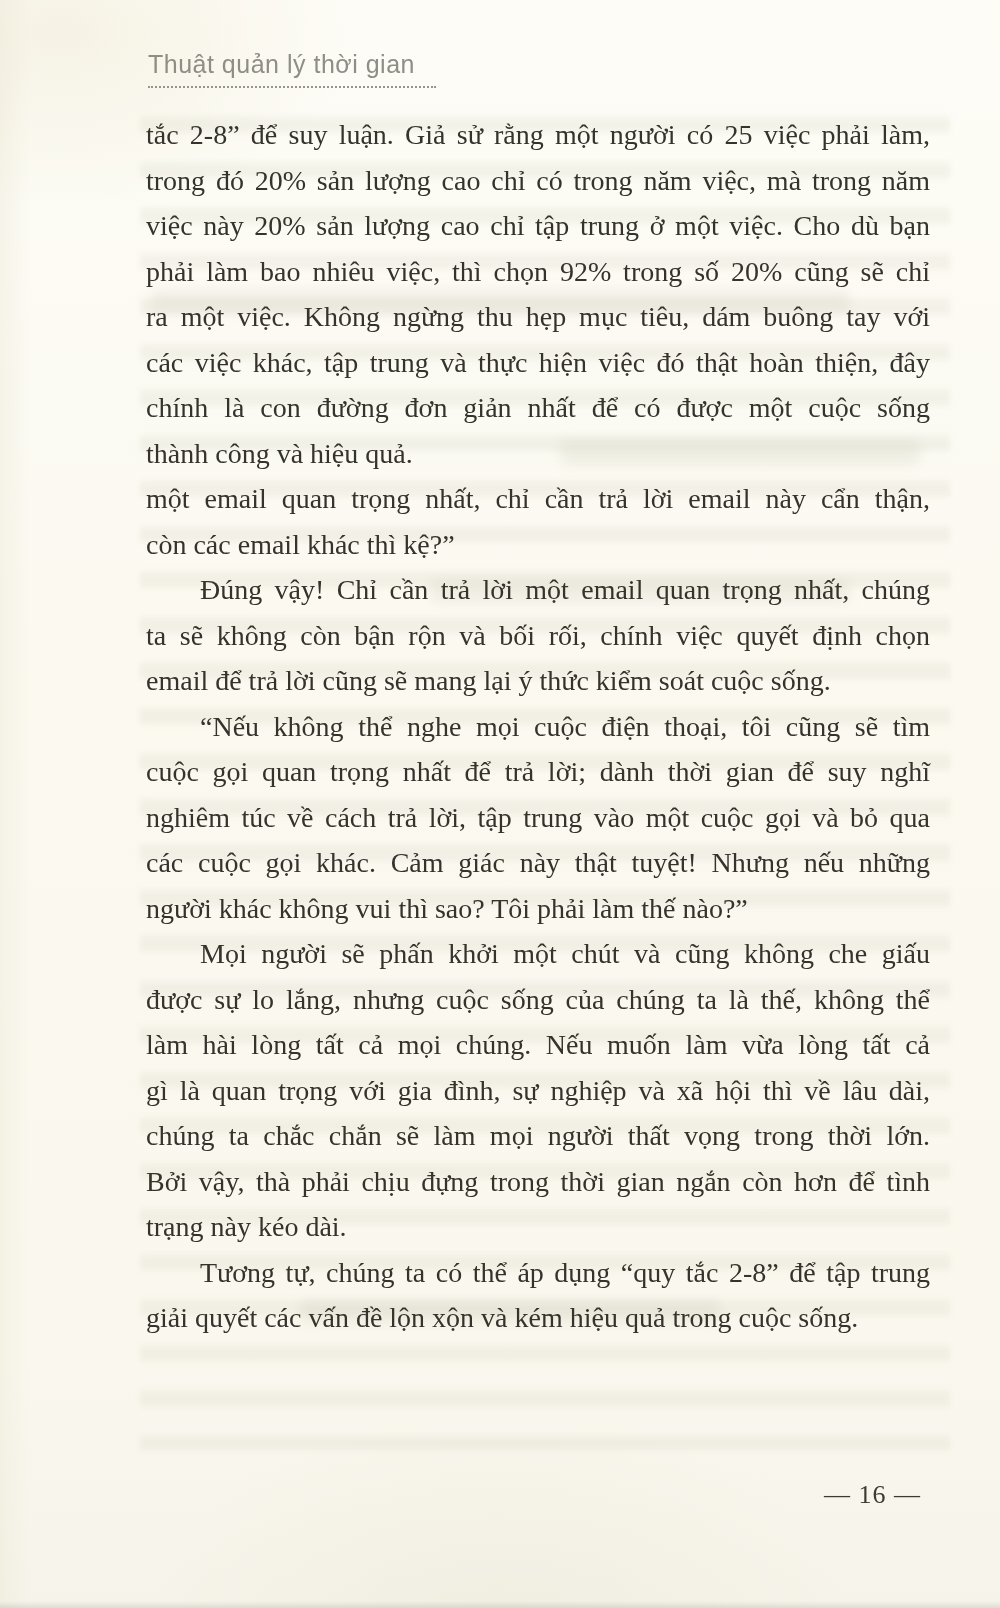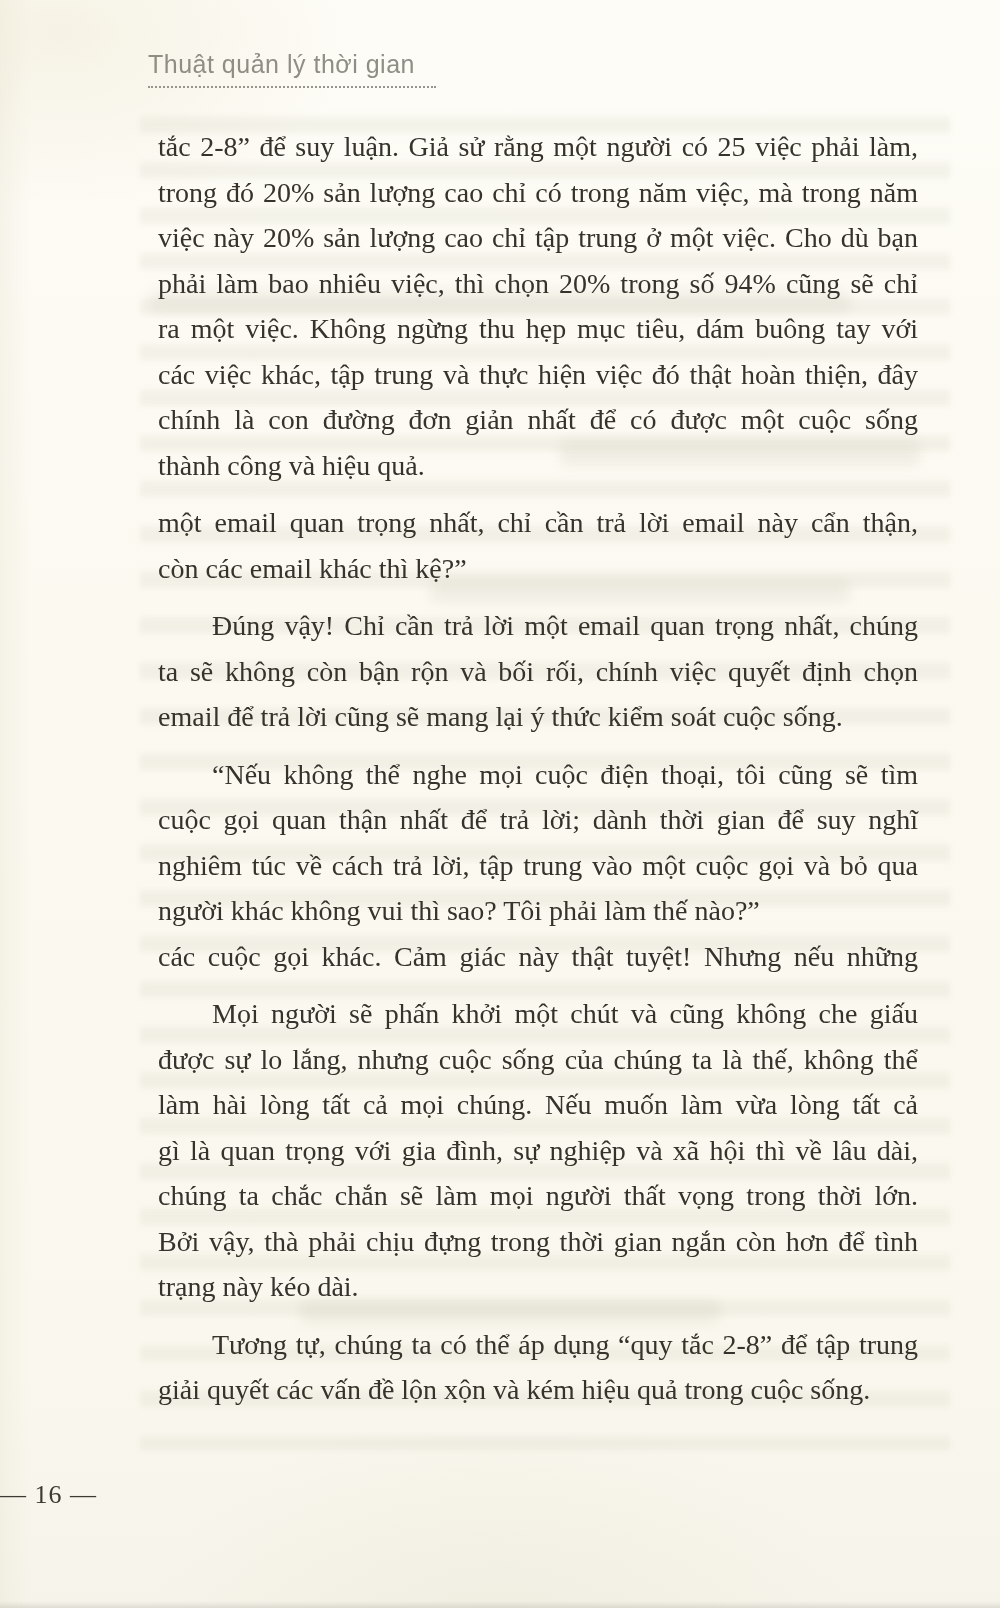--- a/index.html
+++ b/index.html
@@ -92,21 +92,21 @@
 
   
   .page-body {
     position: absolute;
     left: 146px;
     top: 112px;
     width: 784px;
     color: #35332c;
     font-size: 28px;
   }
-  .paragraph { margin: 12px; }
+  .paragraph { margin: 0; }
   .line {
     height: 45.5px;
     line-height: 45.5px;
     text-align: justify;
     text-align-last: justify;
     white-space: nowrap;
     overflow: visible;
   }
   .line.last {
     text-align: right;
@@ -115,21 +115,21 @@
   .line.indent {
     text-indent: 54px;
   }
 
   
   .folio {
     position: absolute;
     left: 0;
     top: 1480px;
     width: 921px;
-    text-align: left;
+    text-align: right;
     font-size: 26px;
     color: #3c3a32;
     letter-spacing: 1px;
   }
 </style>
 </head>
 <body>
 
 <div class="scan-page">
 
@@ -140,41 +140,41 @@
   <div class="bleed-blob blob-4"></div>
 
   <div class="running-head">Thuật quản lý thời gian</div>
   <div class="running-head-rule"></div>
 
   <main class="page-body">
       <div class="paragraph">
         <div class="line">tắc 2-8” để suy luận. Giả sử rằng một người có 25 việc phải làm,</div>
         <div class="line">trong đó 20% sản lượng cao chỉ có trong năm việc, mà trong năm</div>
         <div class="line">việc này 20% sản lượng cao chỉ tập trung ở một việc. Cho dù bạn</div>
-        <div class="line">phải làm bao nhiêu việc, thì chọn 20% trong số 94% cũng sẽ chỉ</div>
+        <div class="line">phải làm bao nhiêu việc, thì chọn 92% trong số 20% cũng sẽ chỉ</div>
         <div class="line">ra một việc. Không ngừng thu hẹp mục tiêu, dám buông tay với</div>
         <div class="line">các việc khác, tập trung và thực hiện việc đó thật hoàn thiện, đây</div>
         <div class="line">chính là con đường đơn giản nhất để có được một cuộc sống</div>
         <div class="line last">thành công và hiệu quả.</div>
       </div>
       <div class="paragraph">
         <div class="line">một email quan trọng nhất, chỉ cần trả lời email này cẩn thận,</div>
         <div class="line last">còn các email khác thì kệ?”</div>
       </div>
       <div class="paragraph">
         <div class="line indent">Đúng vậy! Chỉ cần trả lời một email quan trọng nhất, chúng</div>
         <div class="line">ta sẽ không còn bận rộn và bối rối, chính việc quyết định chọn</div>
         <div class="line last">email để trả lời cũng sẽ mang lại ý thức kiểm soát cuộc sống.</div>
       </div>
       <div class="paragraph">
         <div class="line indent">“Nếu không thể nghe mọi cuộc điện thoại, tôi cũng sẽ tìm</div>
-        <div class="line">cuộc gọi quan thận nhất để trả lời; dành thời gian để suy nghĩ</div>
+        <div class="line">cuộc gọi quan trọng nhất để trả lời; dành thời gian để suy nghĩ</div>
         <div class="line">nghiêm túc về cách trả lời, tập trung vào một cuộc gọi và bỏ qua</div>
+        <div class="line">các cuộc gọi khác. Cảm giác này thật tuyệt! Nhưng nếu những</div>
         <div class="line last">người khác không vui thì sao? Tôi phải làm thế nào?”</div>
-        <div class="line">các cuộc gọi khác. Cảm giác này thật tuyệt! Nhưng nếu những</div>
       </div>
       <div class="paragraph">
         <div class="line indent">Mọi người sẽ phấn khởi một chút và cũng không che giấu</div>
         <div class="line">được sự lo lắng, nhưng cuộc sống của chúng ta là thế, không thể</div>
         <div class="line">làm hài lòng tất cả mọi chúng. Nếu muốn làm vừa lòng tất cả</div>
         <div class="line">gì là quan trọng với gia đình, sự nghiệp và xã hội thì về lâu dài,</div>
         <div class="line">chúng ta chắc chắn sẽ làm mọi người thất vọng trong thời lớn.</div>
         <div class="line">Bởi vậy, thà phải chịu đựng trong thời gian ngắn còn hơn để tình</div>
         <div class="line last">trạng này kéo dài.</div>
       </div>

